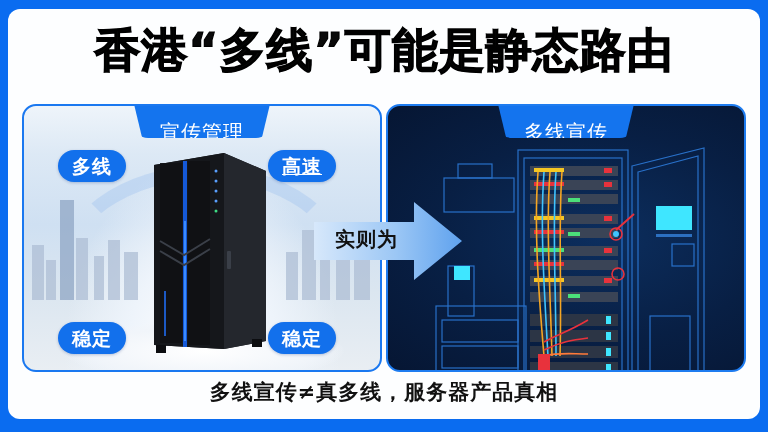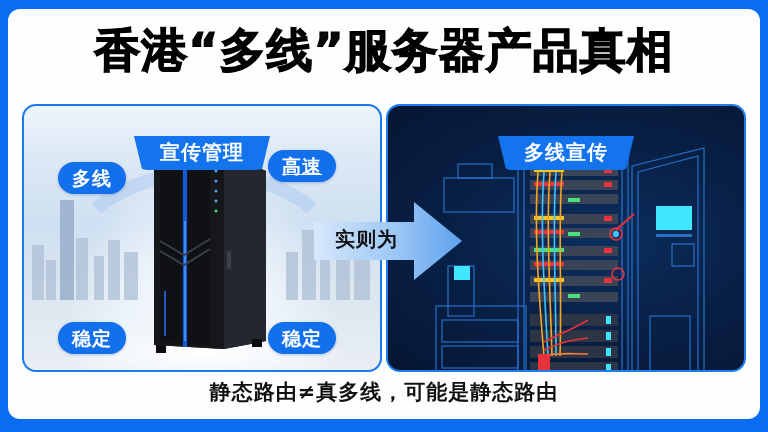--- a/index.html
+++ b/index.html
@@ -6,38 +6,38 @@
   html, body { width: 768px; height: 432px; overflow: hidden; }
   body { background: #0a6cf0; font-family: "DejaVu Sans", "Liberation Sans", sans-serif; position: relative; }
   .card { position: absolute; left: 8px; top: 9px; width: 752px; height: 410px; background: #fdfeff; border-radius: 12px; }
   .title { position: absolute; left: 0; top: 20px; width: 768px; text-align: center; font-size: 46px; font-weight: 900; color: #0a0a0a; letter-spacing: 1px; line-height: 60px; -webkit-text-stroke: 1.2px #000; }
   .panel { position: absolute; top: 104px; height: 268px; border-radius: 14px; overflow: hidden; }
   .panel-left { left: 22px; width: 360px; border: 2px solid #1a78f0;
     background: radial-gradient(ellipse at 50% 95%, #ffffff 0%, #eef4fb 30%, transparent 55%),
                 linear-gradient(180deg, #eef4fa 0%, #dde9f5 18%, #cfe0f2 45%, #dbe6f0 70%, #e9eef3 100%); }
   .panel-right { left: 386px; width: 360px; border: 2px solid #1e7cf0;
     background: radial-gradient(ellipse at 60% 50%, #0c2e5e 0%, #081f44 55%, #061633 100%); }
-  .panel-tab { position: absolute; top: -2px; left: 50%; transform: translateX(-50%); height: 34px; padding: 0 26px;
-    background: #1474ee; color: #fff; font-size: 20px; font-weight: 700; line-height: 32px;
-    border-radius: 0 0 14px 14px; clip-path: polygon(0 0, 100% 0, 94% 100%, 6% 100%); white-space: nowrap; letter-spacing: 1px; margin-top: 32px; }
+  .panel-tab { position: absolute; top: -2px; left: 50%; transform: translateX(-50%); height: 34px; padding: 12px 26px;
+    background: #1474ee; color: #fff; font-size: 20px; font-weight: 400; line-height: 32px;
+    border-radius: 0 0 14px 14px; clip-path: polygon(0 0, 100% 0, 94% 100%, 6% 100%); white-space: nowrap; letter-spacing: 1px; }
   .pill { position: absolute; height: 32px; padding: 0 14px; background: #1270ec; color: #fff; font-size: 19px;
     font-weight: 700; line-height: 32px; border-radius: 16px; letter-spacing: 1px; box-shadow: 0 1px 3px rgba(0,40,120,.25); }
   .arc { position: absolute; border-radius: 50%; border: 14px solid rgba(100,160,235,0.28); }
   .skyline { position: absolute; bottom: 70px; background: #aebed4; opacity: .75; }
   .server { position: absolute; left: 120px; top: 45px; width: 126px; height: 205px; }
   .arrow { position: absolute; left: 314px; top: 200px; width: 150px; height: 82px; }
   .arrow-label { position: absolute; left: 335px; top: 226px; font-size: 20px; font-weight: 700; color: #111; letter-spacing: 1px; font-family: Liberation Mono, monospace; }
   .subtitle { position: absolute; left: 0; top: 378px; width: 768px; text-align: center; font-size: 21px; font-weight: 700; color: #111; letter-spacing: 1px; }
 </style>
 </head>
 <body>
 
 <div class="card"></div>
 
-<div class="title">香港“多线”服务器产品真相</div>
+<div class="title">香港“多线”可能是静态路由</div>
 
 <div class="panel panel-left">
 
   <div class="arc" style="left:30px;top:60px;width:300px;height:220px;border-color:rgba(120,170,235,0.22) transparent transparent transparent;"></div>
   <div class="arc" style="left:20px;top:130px;width:320px;height:200px;border-color:transparent transparent rgba(110,160,230,0.3) transparent;"></div>
 
   <div class="skyline" style="left:8px;width:12px;height:55px;"></div>
   <div class="skyline" style="left:22px;width:10px;height:40px;"></div>
   <div class="skyline" style="left:36px;width:14px;height:100px;background:#8fa6c4;"></div>
   <div class="skyline" style="left:52px;width:12px;height:62px;"></div>
@@ -69,21 +69,21 @@
     <circle cx="72" cy="40" r="1.5" fill="#5aa0ff"></circle>
     <circle cx="72" cy="50" r="1.5" fill="#5aa0ff"></circle>
     <circle cx="72" cy="60" r="1.5" fill="#3ddc84"></circle>
     <rect x="83" y="100" width="4" height="18" rx="1" fill="#3a3f48"></rect>
     <rect x="12" y="194" width="10" height="8" fill="#0c0d10"></rect>
     <rect x="108" y="188" width="10" height="8" fill="#0c0d10"></rect>
   </svg>
 
   <div class="panel-tab">宣传管理</div>
 
-  <div class="pill" style="left:34px;top:44px;margin-top:12px;">多线</div>
+  <div class="pill" style="left:34px;top:44px;">多线</div>
   <div class="pill" style="left:244px;top:44px;text-decoration:underline;">高速</div>
   <div class="pill" style="left:34px;top:216px;">稳定</div>
   <div class="pill" style="left:244px;top:216px;">稳定</div>
 </div>
 
 <div class="panel panel-right">
   <svg width="360" height="268" viewBox="0 0 360 268" style="position:absolute;left:0;top:0;">
     <g fill="none" stroke="#2f7fe0" stroke-width="1.2" opacity=".85">
 
       <rect x="70" y="58" width="34" height="14"></rect>
@@ -174,13 +174,13 @@
     <linearGradient id="ag" x1="0" x2="1" y1="0" y2="0">
       <stop offset="0" stop-color="#d7e8fb"></stop>
       <stop offset="0.55" stop-color="#9cc7f5"></stop>
       <stop offset="1" stop-color="#5fa2ee"></stop>
     </linearGradient>
   </defs>
   <polygon points="0,22 100,22 100,2 148,41 100,80 100,60 0,60" fill="url(#ag)"></polygon>
 </svg>
 <div class="arrow-label">实则为</div>
 
-<div class="subtitle">静态路由≠真多线，可能是静态路由</div>
+<div class="subtitle">多线宣传≠真多线，服务器产品真相</div>
 
 </body></html>

